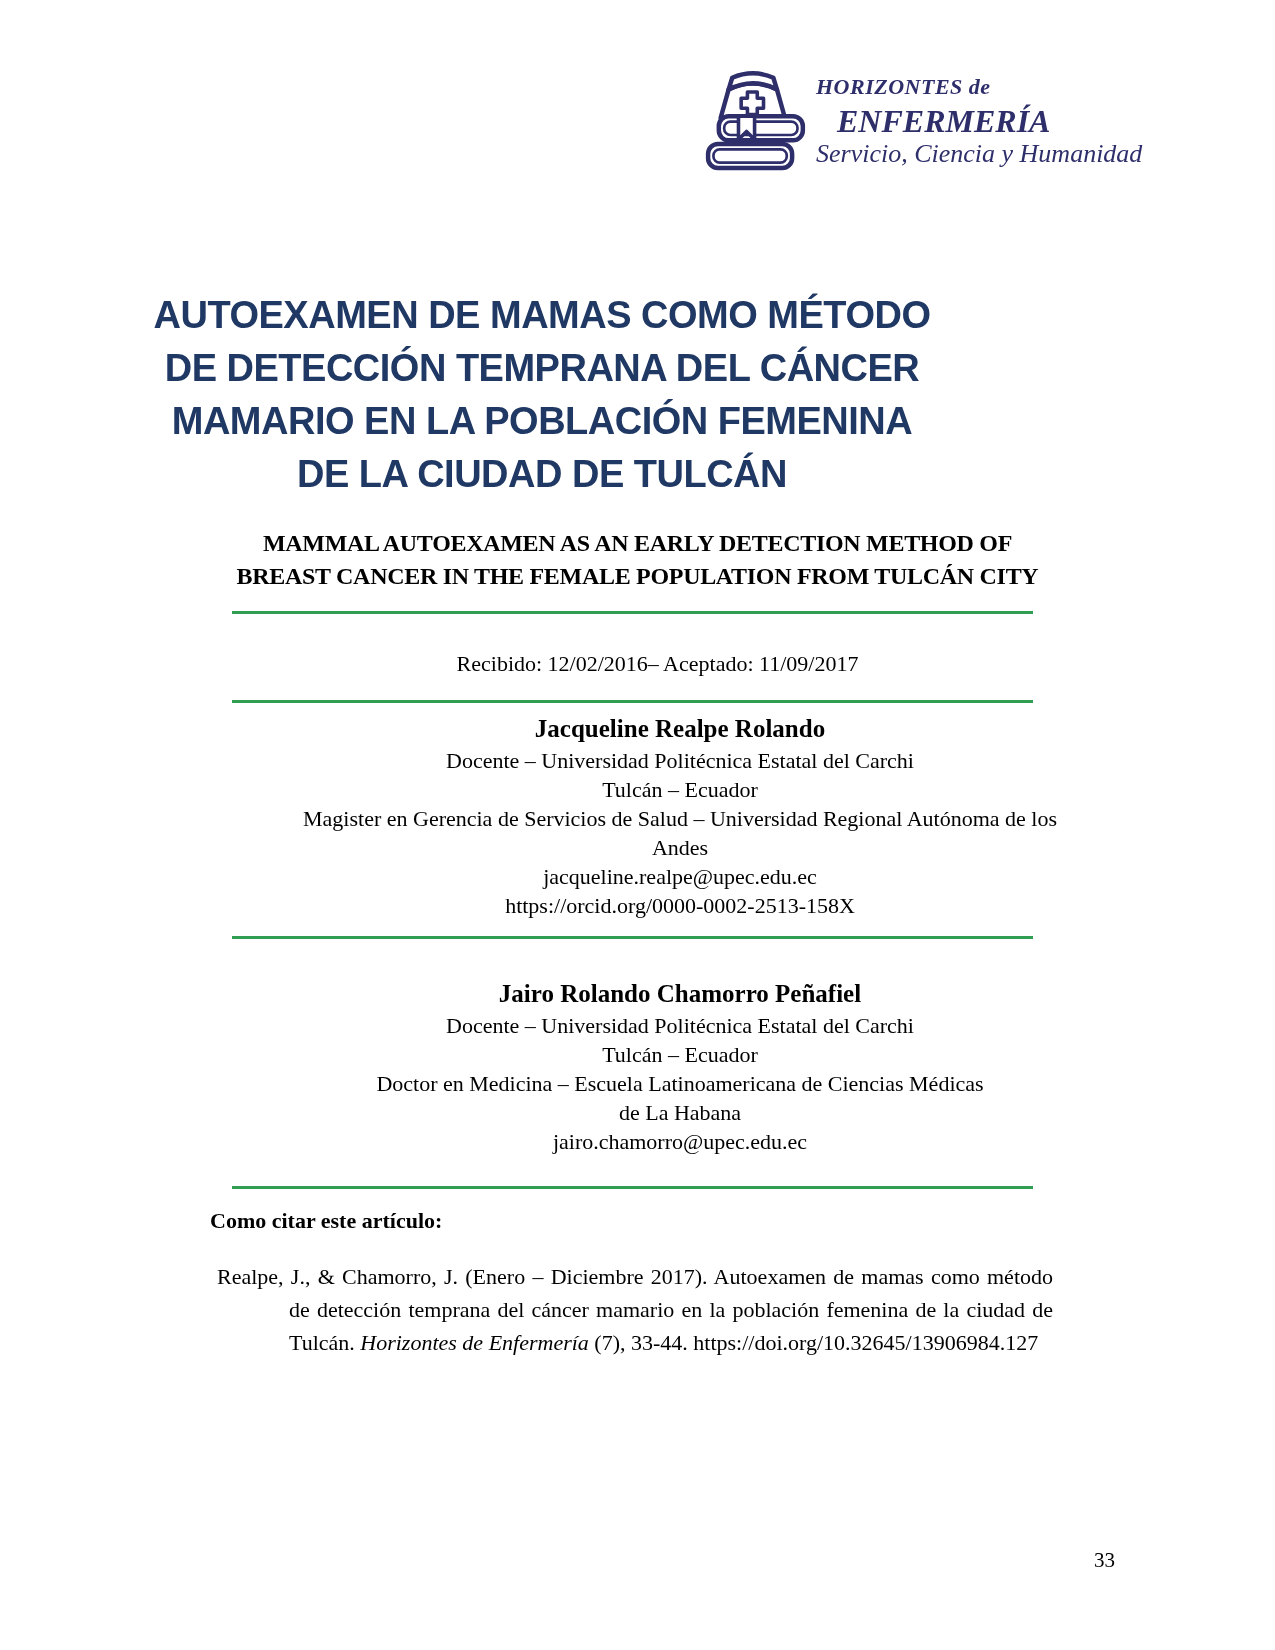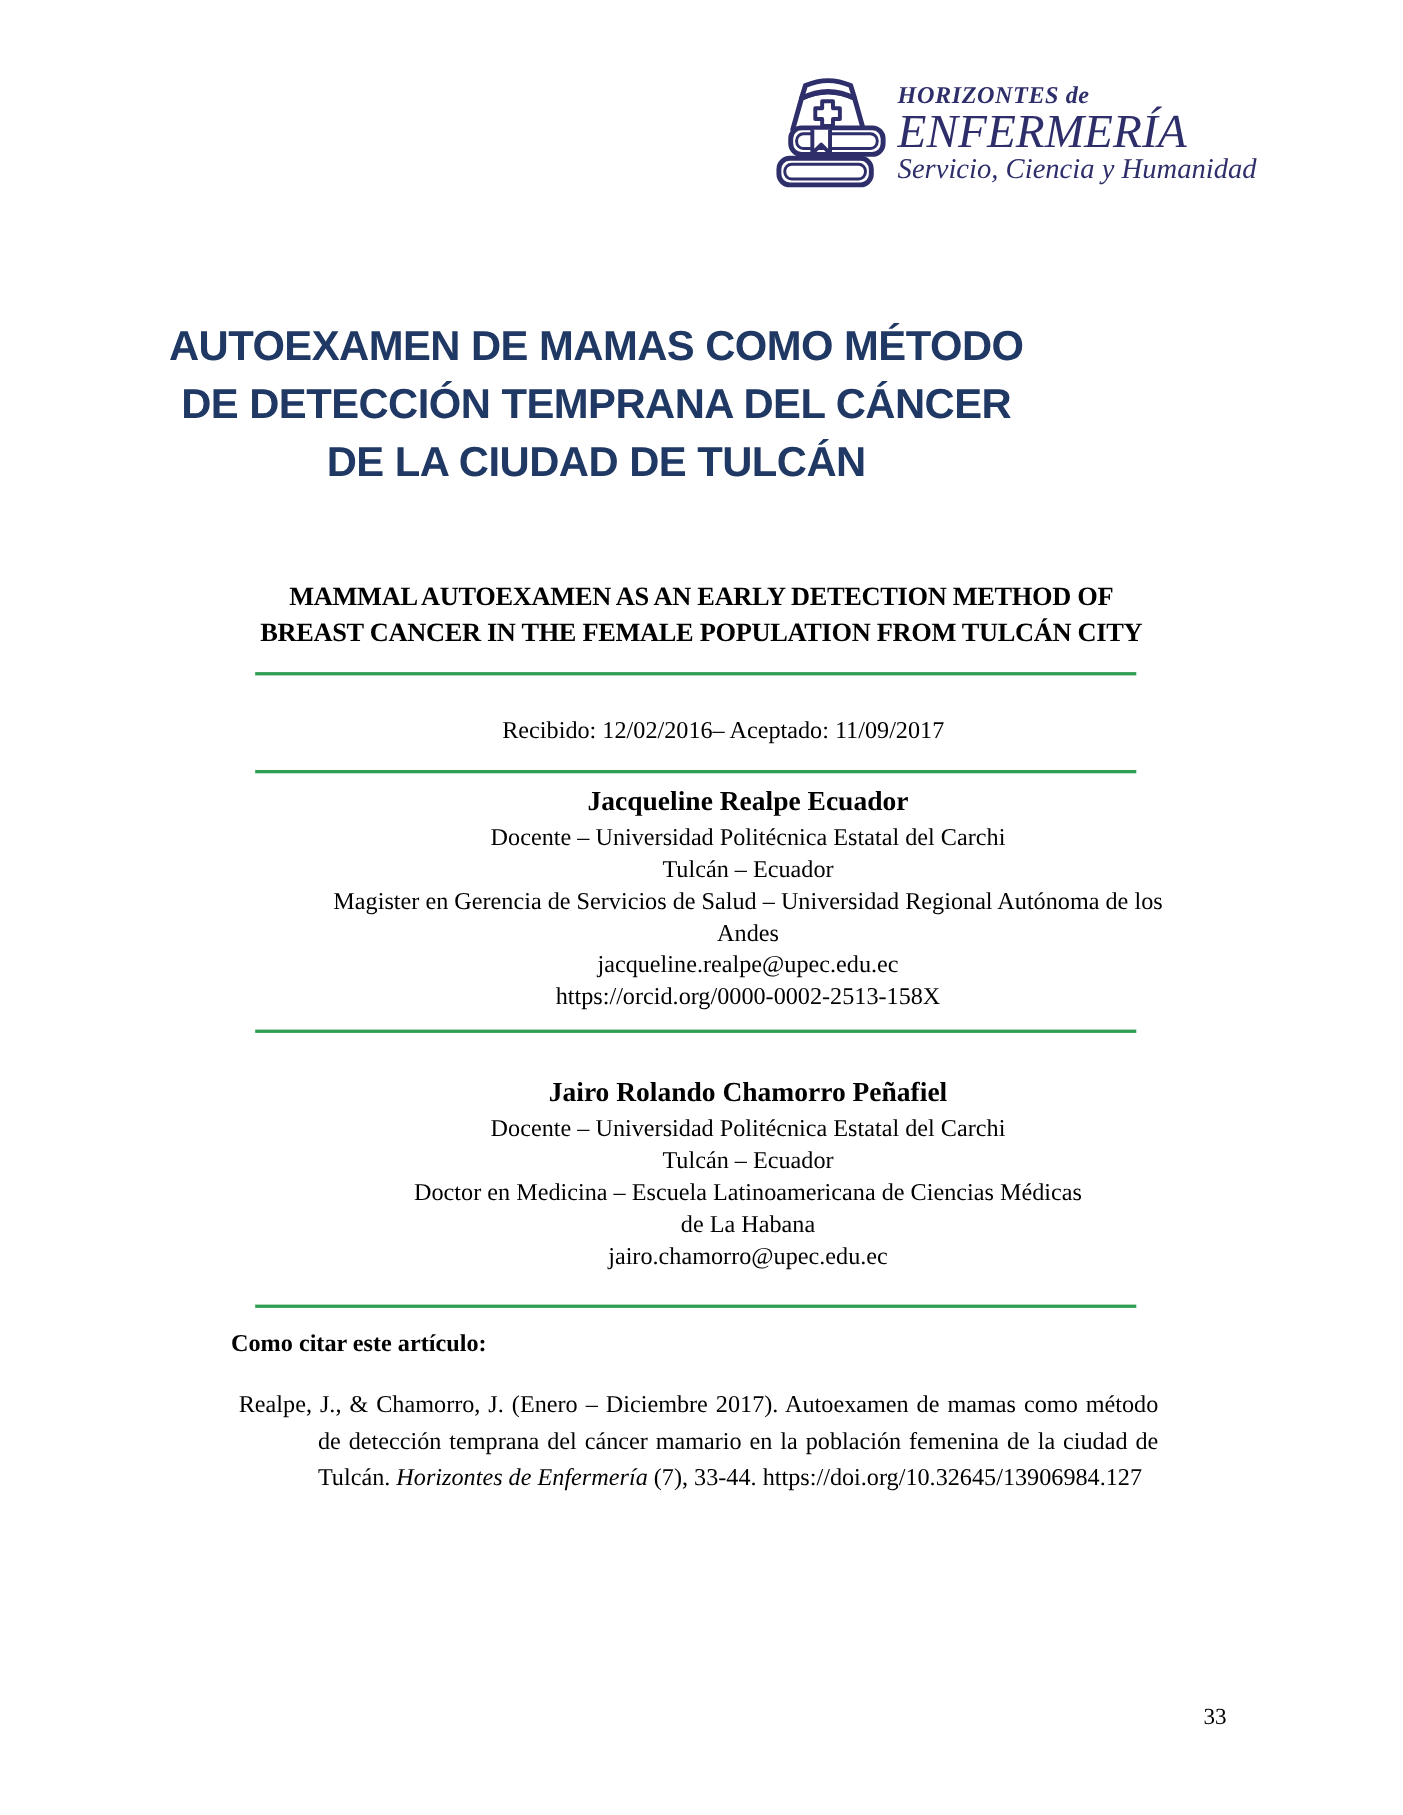--- a/index.html
+++ b/index.html
@@ -21,22 +21,22 @@
 
   
   .logo{position:absolute;top:56px;left:692px;width:400px;height:120px;}
   .logo-icon{position:absolute;left:0;top:6px;}
   .logo-text{position:absolute;left:124px;top:0;width:290px;color:var(--logo-navy);white-space:nowrap;}
   .logo-line1{
     font-size:22px;font-weight:bold;font-style:italic;
     line-height:26px;letter-spacing:.5px;margin-top:18px;
   }
   .logo-line2{
-    font-size:43px;font-weight:normal;font-style:italic;
-    line-height:42px;letter-spacing:0;
+    font-size:32px;font-weight:bold;font-style:italic;
+    line-height:42px;letter-spacing:0;margin-left:21px;
   }
   .logo-tagline{
     font-size:26px;font-style:italic;line-height:24px;margin-top:0;
   }
 
   
   .title{
     position:absolute;top:289px;left:0;width:1084px;
     text-align:center;
     font-family:"Liberation Sans", sans-serif;
@@ -121,36 +121,37 @@
     <div class="logo-text">
       <div class="logo-line1">HORIZONTES de</div>
       <div class="logo-line2">ENFERMERÍA</div>
       <div class="logo-tagline">Servicio, Ciencia y Humanidad</div>
     </div>
   </header>
 
   <h1 class="title">
     <div>AUTOEXAMEN DE MAMAS COMO MÉTODO</div>
     <div>DE DETECCIÓN TEMPRANA DEL CÁNCER</div>
+    <div>MAMARIO EN LA POBLACIÓN FEMENINA</div>
     <div>DE LA CIUDAD DE TULCÁN</div>
   </h1>
 
   <h2 class="title-en">
     <div>MAMMAL AUTOEXAMEN AS AN EARLY DETECTION METHOD OF</div>
     <div>BREAST CANCER IN THE FEMALE POPULATION FROM TULCÁN CITY</div>
   </h2>
 
   <div class="rule rule-1"></div>
 
   <p class="dates">Recibido: 12/02/2016– Aceptado: 11/09/2017</p>
 
   <div class="rule rule-2"></div>
 
   <section class="author-block author-1">
-    <div class="author-name">Jacqueline Realpe Ecuador</div>
+    <div class="author-name">Jacqueline Realpe Rolando</div>
     <div class="author-line">Docente – Universidad Politécnica Estatal del Carchi</div>
     <div class="author-line">Tulcán – Ecuador</div>
     <div class="author-line">Magister en Gerencia de Servicios de Salud – Universidad Regional Autónoma de los</div>
     <div class="author-line">Andes</div>
     <div class="author-line">jacqueline.realpe@upec.edu.ec</div>
     <div class="author-line">https://orcid.org/0000-0002-2513-158X</div>
   </section>
 
   <div class="rule rule-3"></div>
 

